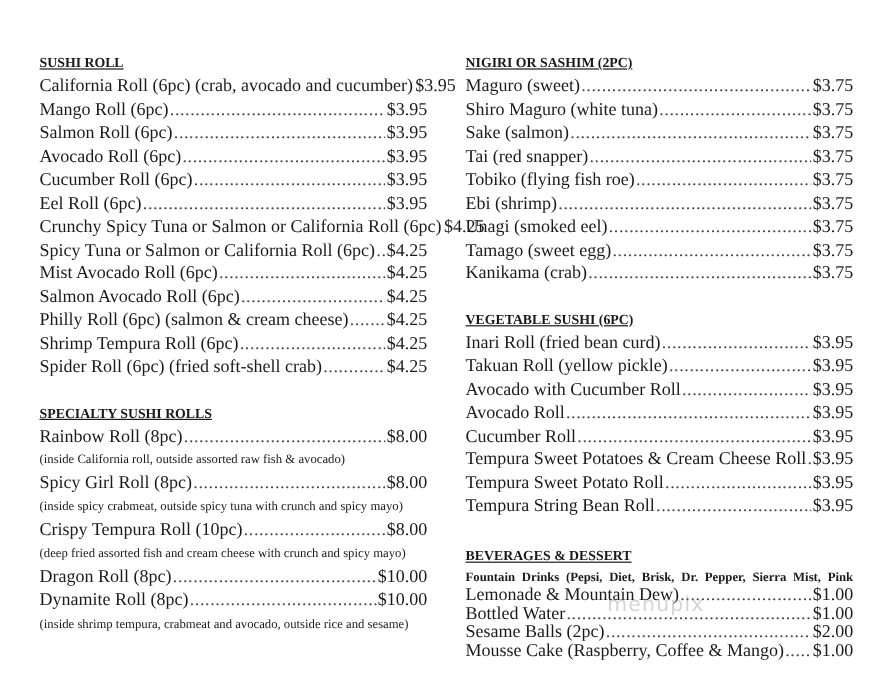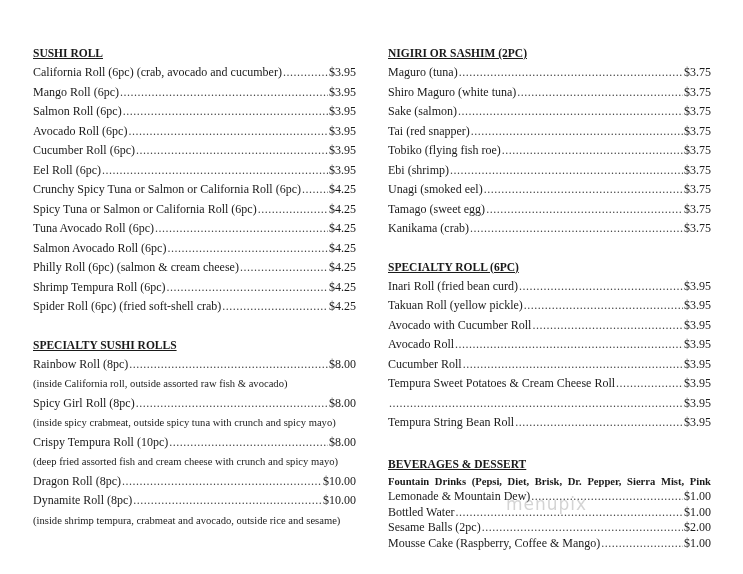--- a/index.html
+++ b/index.html
@@ -10,21 +10,21 @@
   }
   .col { position: absolute; top: 32px; margin-top: 12px; }
   .col.left { left: 33px; width: 323px; }
   .col.right { left: 388px; width: 323px; }
   .section { margin: 0; }
   .section-title {
     font-weight: bold; text-decoration: underline; font-size: 11.5px;
     height: 18px; line-height: 18px; margin: 0 0 1px 0;
   }
   .row {
-    display: flex; align-items: baseline; font-size: 12px;
+    display: flex; align-items: baseline; font-size: 15px;
     height: 19.5px; line-height: 19.5px; white-space: nowrap;
   }
   .row .name { flex: 0 0 auto; }
   .row .dots {
     flex: 1 1 auto; overflow: hidden; margin: 0 1px;
     color: #444; letter-spacing: 0.5px;
   }
   .row .dots::before {
     content: "........................................................................................................................................................................";
   }
@@ -80,21 +80,21 @@
           <span class="name">Crunchy Spicy Tuna or Salmon or California Roll (6pc)</span>
           <span class="dots"></span>
           <span class="price">$4.25</span>
         </div>
         <div class="row">
           <span class="name">Spicy Tuna or Salmon or California Roll (6pc)</span>
           <span class="dots"></span>
           <span class="price">$4.25</span>
         </div>
         <div class="row">
-          <span class="name">Tuna Avocado Roll (6pc)</span>
+          <span class="name">Mist Avocado Roll (6pc)</span>
           <span class="dots"></span>
           <span class="price">$4.25</span>
         </div>
         <div class="row">
           <span class="name">Salmon Avocado Roll (6pc)</span>
           <span class="dots"></span>
           <span class="price">$4.25</span>
         </div>
         <div class="row">
           <span class="name">Philly Roll (6pc) (salmon &amp; cream cheese)</span>
@@ -148,21 +148,21 @@
         <div class="desc">(inside shrimp tempura, crabmeat and avocado, outside rice and sesame)</div>
       </div>
   </div>
 </div>
 
 <div class="col right">
   <div class="section">
     <div class="section-title">NIGIRI OR SASHIM (2PC)</div>
     <div id="nigiri-list">
         <div class="row">
-          <span class="name">Maguro (tuna)</span>
+          <span class="name">Maguro (sweet)</span>
           <span class="dots"></span>
           <span class="price">$3.75</span>
         </div>
         <div class="row">
           <span class="name">Shiro Maguro (white tuna)</span>
           <span class="dots"></span>
           <span class="price">$3.75</span>
         </div>
         <div class="row">
           <span class="name">Sake (salmon)</span>
@@ -196,21 +196,21 @@
         </div>
         <div class="row">
           <span class="name">Kanikama (crab)</span>
           <span class="dots"></span>
           <span class="price">$3.75</span>
         </div>
       </div>
   </div>
   <div class="gap-small"></div>
   <div class="section">
-    <div class="section-title">SPECIALTY ROLL (6PC)</div>
+    <div class="section-title">VEGETABLE SUSHI (6PC)</div>
     <div id="veg-list">
         <div class="row">
           <span class="name">Inari Roll (fried bean curd)</span>
           <span class="dots"></span>
           <span class="price">$3.95</span>
         </div>
         <div class="row">
           <span class="name">Takuan Roll (yellow pickle)</span>
           <span class="dots"></span>
           <span class="price">$3.95</span>
@@ -229,20 +229,21 @@
           <span class="name">Cucumber Roll</span>
           <span class="dots"></span>
           <span class="price">$3.95</span>
         </div>
         <div class="row">
           <span class="name">Tempura Sweet Potatoes &amp; Cream Cheese Roll</span>
           <span class="dots"></span>
           <span class="price">$3.95</span>
         </div>
         <div class="row">
+          <span class="name">Tempura Sweet Potato Roll</span>
           <span class="dots"></span>
           <span class="price">$3.95</span>
         </div>
         <div class="row">
           <span class="name">Tempura String Bean Roll</span>
           <span class="dots"></span>
           <span class="price">$3.95</span>
         </div>
       </div>
   </div>

